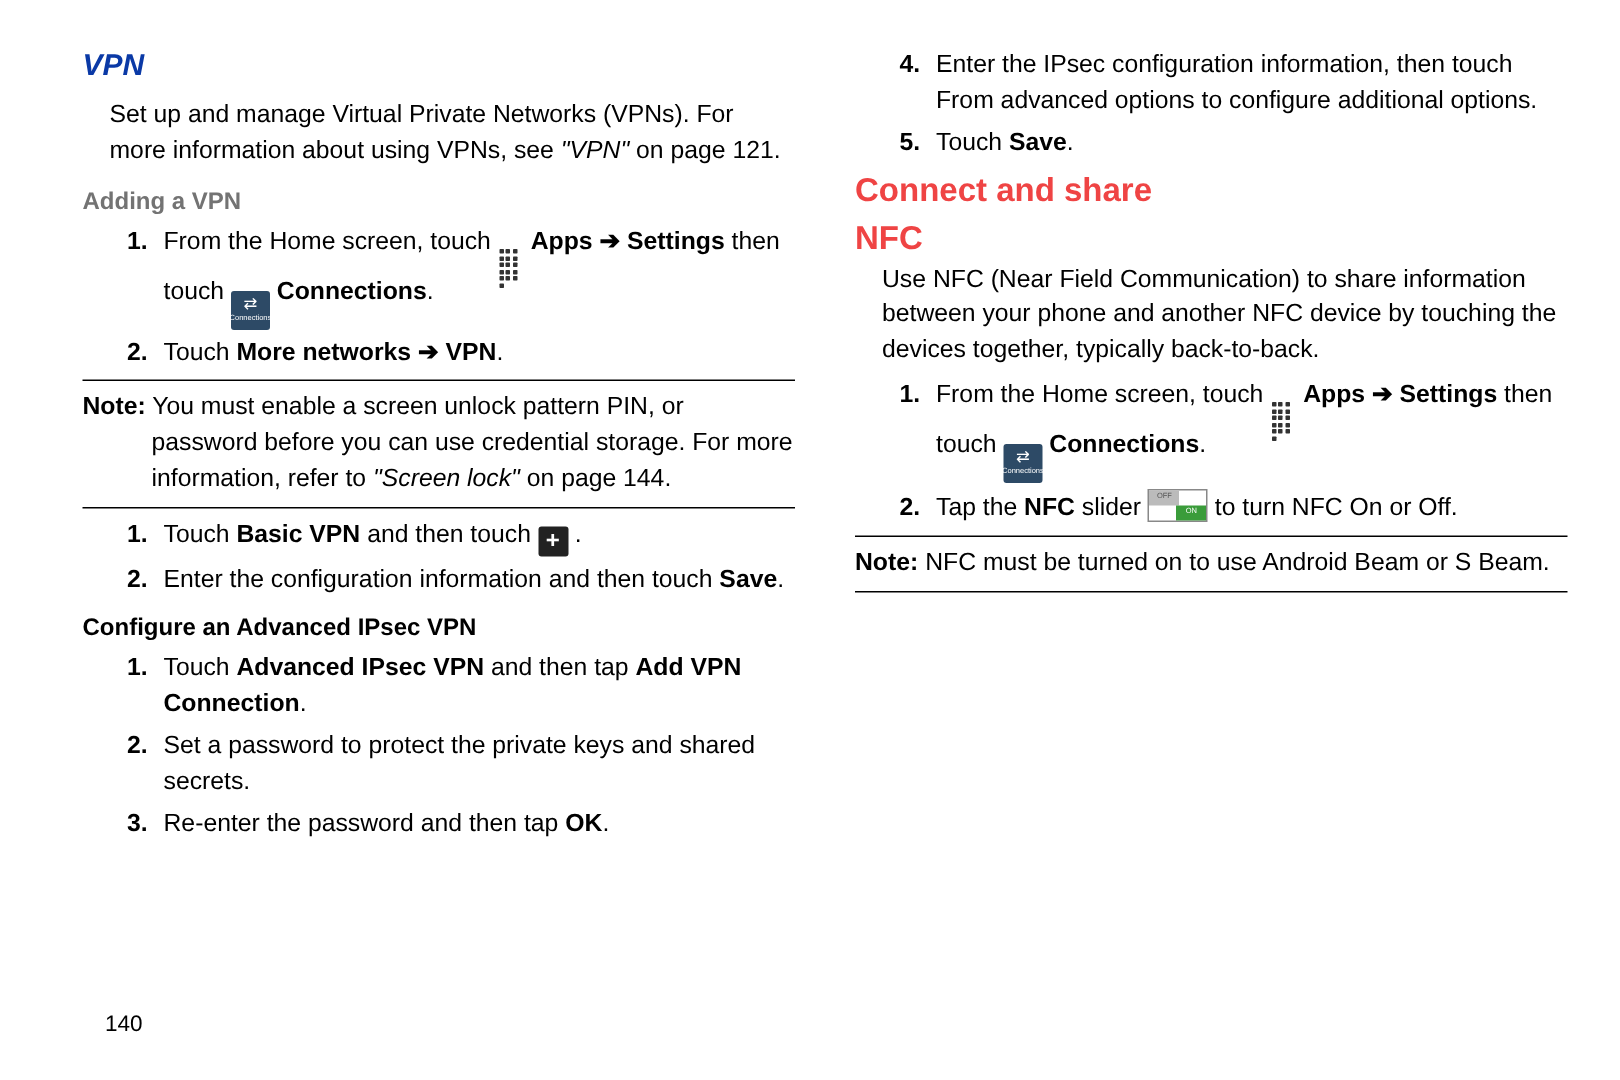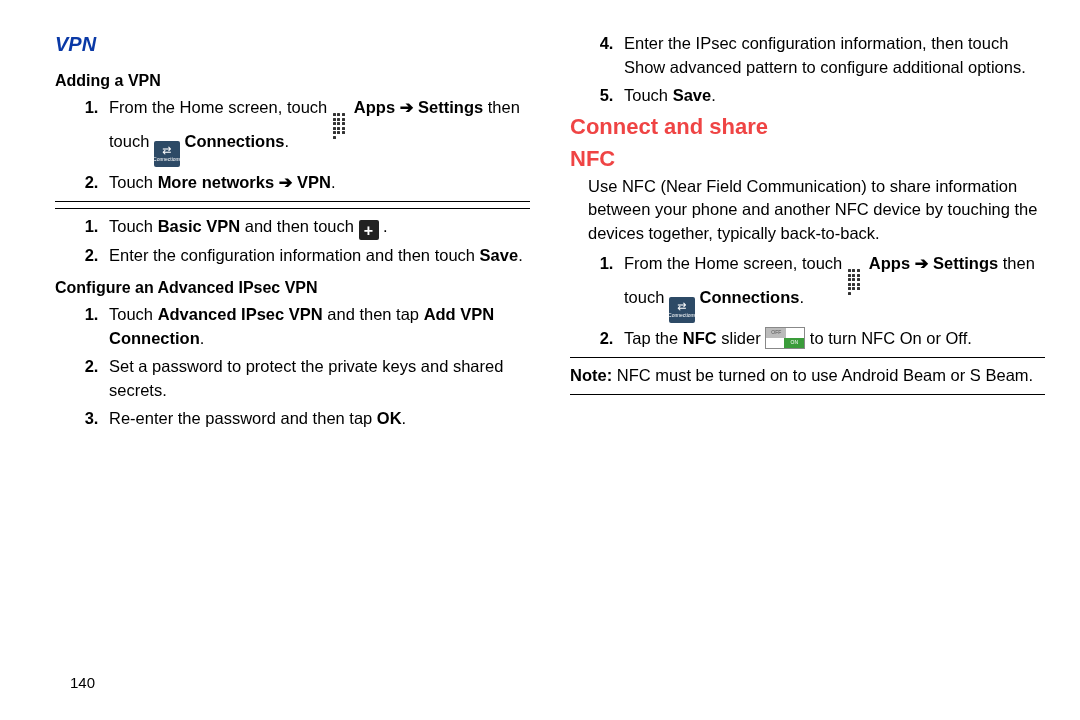--- a/index.html
+++ b/index.html
@@ -28,21 +28,21 @@
     min-width: 0;
   }
   .h-blue-italic {
     color: #0a39a6;
     font-weight: bold;
     font-style: italic;
     font-size: 20px;
     margin: 0 0 6px 0;
   }
   .h-blue-small {
-    color: #000000;
+    color: #737373;
     font-weight: bold;
     font-size: 16px;
     margin: 10px 0 4px 0;
   }
   .h-blue-big {
     color: #ef4444;
     font-weight: bold;
     font-size: 22px;
     margin: 6px 0 2px 0;
     line-height: 1.2;
@@ -166,20 +166,23 @@
     font-size: 15px;
   }
 </style>
 </head>
 <body>
 
 <div class="page">
 
   <div class="col">
     <div class="h-blue-italic">VPN</div>
+    <p class="indent">
+      <span>Set up and manage Virtual Private Networks (VPNs). For more information about using VPNs, see </span><span class="italic">"VPN"</span><span> on page 121.</span>
+    </p>
     <div class="h-blue-small">Adding a VPN</div>
     <ol>
       <li>
         <span>From the Home screen, touch </span><span class="icon-apps">
             <span></span>
             <span></span>
             <span></span>
             <span></span>
             <span></span>
             <span></span>
@@ -196,20 +199,23 @@
           </span><span class="bold"> Apps ➔ Settings</span><span> then touch </span><span class="icon-conn">
             <span class="sym">⇄</span>
             <span>Connections</span>
           </span><span class="bold"> Connections</span>.
       </li>
       <li>
         <span>Touch </span><span class="bold">More networks ➔ VPN</span>.
       </li>
     </ol>
     <hr>
+    <div class="note-block">
+      <span class="note-text"><span class="bold">Note:</span><span> You must enable a screen unlock pattern PIN, or password before you can use credential storage. For more information, refer to </span><span class="italic">"Screen lock"</span><span>  on page 144.</span></span>
+    </div>
     <hr>
     <ol>
       <li>
         <span>Touch </span><span class="bold">Basic VPN</span><span> and then touch </span><span class="icon-plus">+</span> .
       </li>
       <li>
         <span>Enter the configuration information and then touch </span><span class="bold">Save</span>.
       </li>
     </ol>
     <div class="h-black-sub">Configure an Advanced IPsec VPN</div>
@@ -219,21 +225,21 @@
       </li>
       <li>Set a password to protect the private keys and shared secrets.</li>
       <li>
         <span>Re-enter the password and then tap </span><span class="bold">OK</span>.
       </li>
     </ol>
   </div>
 
   <div class="col">
     <ol start="4">
-      <li>Enter the IPsec configuration information, then touch Show advanced pattern to configure additional options.</li>
+      <li>Enter the IPsec configuration information, then touch From advanced options to configure additional options.</li>
       <li>
         <span>Touch </span><span class="bold">Save</span>.
       </li>
     </ol>
     <div class="h-blue-big">Connect and share</div>
     <div class="h-blue-big">NFC</div>
     <p class="indent">Use NFC (Near Field Communication) to share information between your phone and another NFC device by touching the devices together, typically back-to-back.</p>
     <ol>
       <li>
         <span>From the Home screen, touch </span><span class="icon-apps">

